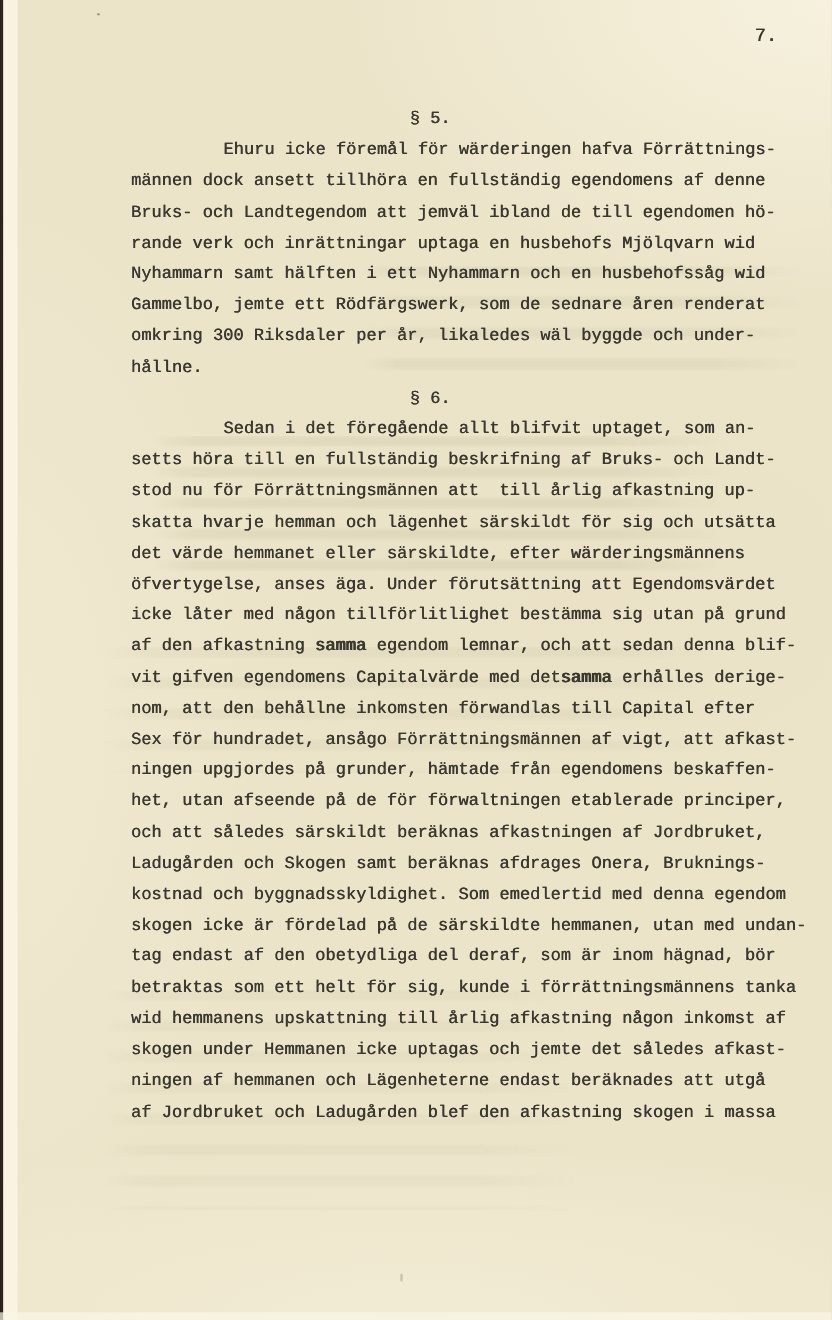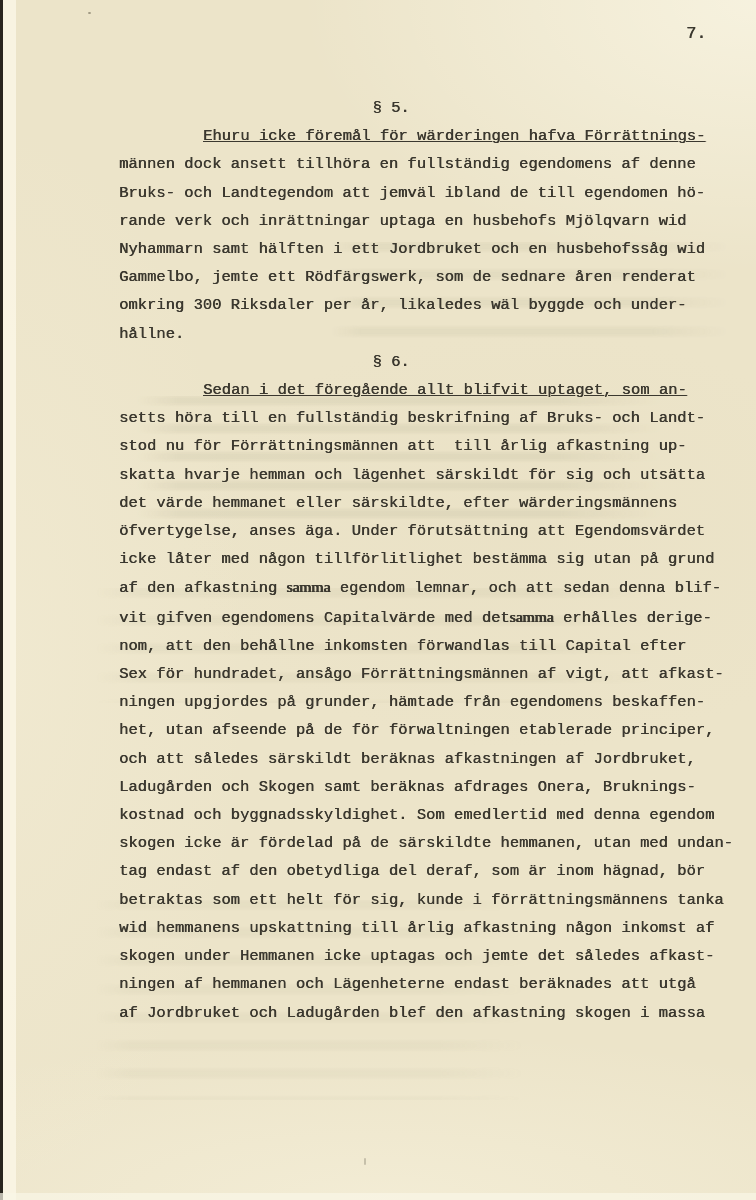--- a/index.html
+++ b/index.html
@@ -36,23 +36,23 @@
   }
 
   .text-block { position: absolute; left: 119px; top: 94px; width: 600px; }
   .heading, .line {
     font-size: 15.5px;
     line-height: 28.2px;
     text-shadow: .4px 0 0 currentColor;
   }
   .heading { text-align: center; transform: translateX(-28px); }
   .line { white-space: pre; }
-  .line.indent { padding-left: 84px; text-decoration: underline; }
+  .line.indent { padding-left: 84px; }
   .u { text-underline-offset: 3px; text-decoration-thickness: 1px; }
-  .b { text-shadow: .7px 0 0 currentColor, -.3px 0 0 currentColor; font-family: Liberation Serif, serif; }
+  .b { text-shadow: .7px 0 0 currentColor, -.3px 0 0 currentColor; }
 
   
   .ghost {
     position: absolute;
     pointer-events: none;
     filter: blur(1.4px);
     background: repeating-linear-gradient(
       to bottom,
       rgba(136,138,107,.12) 0 9px,
       transparent 9px 28.2px
@@ -88,21 +88,21 @@
   <div class="speck s3"></div>
 
   <div class="page-number">7.</div>
 
   <main class="text-block" id="text-block">
       <div class="heading">§ 5.</div>
       <div class="line indent"><span>Ehuru icke föremål för wärderingen hafva Förrättnings-</span></div>
       <div class="line"><span>männen dock ansett tillhöra en fullständig egendomens af denne</span></div>
       <div class="line"><span>Bruks- och Landtegendom att jemväl ibland de till egendomen hö-</span></div>
       <div class="line"><span>rande verk och inrättningar uptaga en </span><span class="u">husbehofs Mjölqvarn</span><span> wid</span></div>
-      <div class="line"><span>Nyhammarn samt hälften i ett </span><span class="u">Jordbruket</span><span> och en </span><span class="u">husbehofssåg</span><span> wid</span></div>
+      <div class="line"><span>Nyhammarn samt hälften i ett </span><span class="u">Nyhammarn</span><span> och en </span><span class="u">husbehofssåg</span><span> wid</span></div>
       <div class="line"><span>Gammelbo, jemte ett </span><span class="u">Rödfärgswerk</span><span>, som de sednare åren renderat</span></div>
       <div class="line"><span>omkring 300 Riksdaler per år, likaledes wäl byggde och under-</span></div>
       <div class="line"><span>hållne.</span></div>
       <div class="heading">§ 6.</div>
       <div class="line indent"><span>Sedan i det föregående allt blifvit uptaget, som an-</span></div>
       <div class="line"><span>setts höra till en fullständig beskrifning af Bruks- och Landt-</span></div>
       <div class="line"><span>stod nu för Förrättningsmännen att  till årlig afkastning up-</span></div>
       <div class="line"><span>skatta hvarje hemman och lägenhet särskildt för sig och utsätta</span></div>
       <div class="line"><span>det värde hemmanet eller särskildte, efter wärderingsmännens</span></div>
       <div class="line"><span>öfvertygelse, anses äga. Under förutsättning att Egendomsvärdet</span></div>

